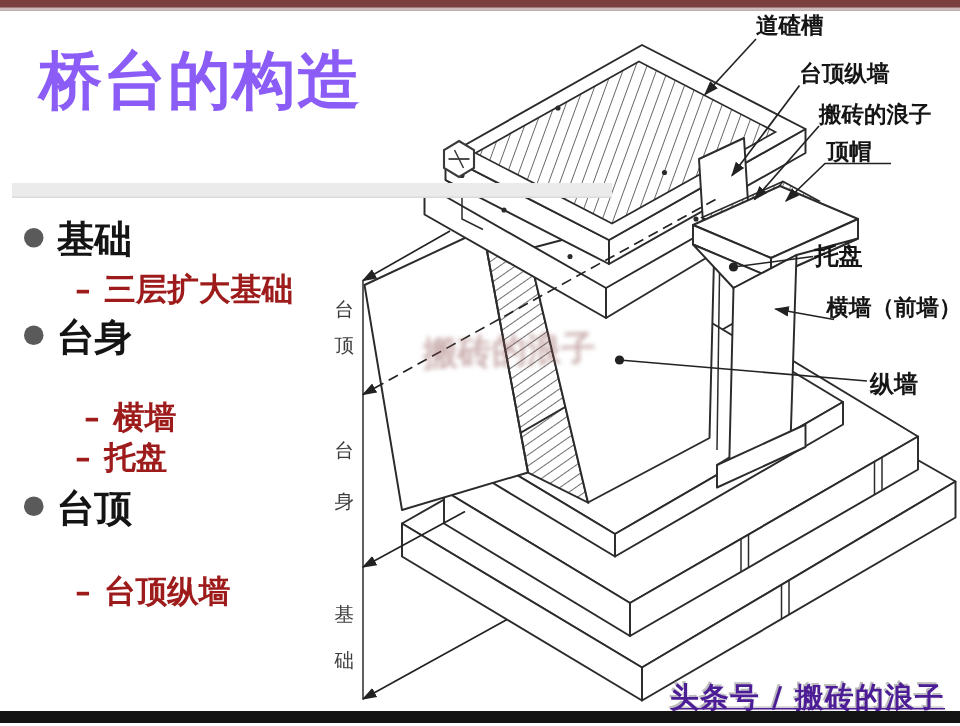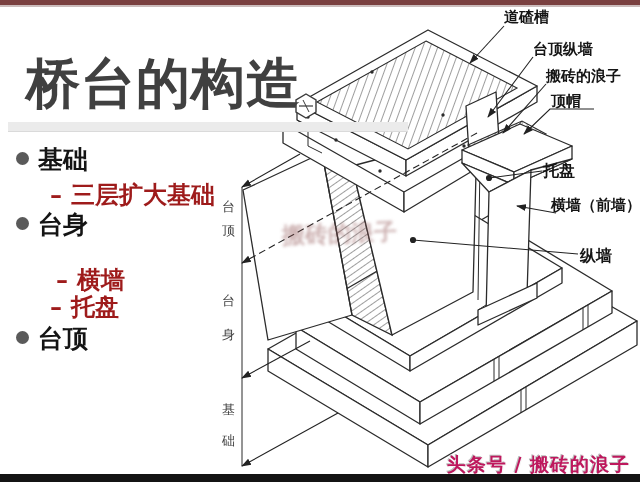--- a/index.html
+++ b/index.html
@@ -3,43 +3,44 @@
 <meta charset="utf-8">
 <style>
   html,body{margin:0;padding:0;background:#888;}
   .slide{
     position:relative;width:640px;height:484px;background:#ffffff;overflow:hidden;
     font-family:"DejaVu Sans","Liberation Sans",sans-serif;
   }
   .top-bar{position:absolute;left:0;top:0;width:640px;height:5px;background:#7a4040;border-bottom:2px solid #cbbcbc;}
   .bottom-bar{position:absolute;left:0;top:474px;width:640px;height:8px;background:#141414;}
   .title{
-    position:absolute;left:26px;top:56px;width:300px;
-    font-size:54px;font-weight:bold;letter-spacing:1px;color:#404040;
+    position:absolute;left:26px;top:32px;width:300px;
+    font-size:42px;font-weight:bold;letter-spacing:1px;color:#8b5cf6;
     font-family:"DejaVu Sans","Liberation Sans",sans-serif;white-space:nowrap;line-height:1.05;
   }
   .title-divider{position:absolute;left:8px;top:122px;width:400px;height:9px;background:#ebebeb;border-bottom:1px solid #dadada;}
   .bullet{position:absolute;width:13px;height:13px;border-radius:50%;background:#5a5a5a;}
   .o1{position:absolute;font-family:"DejaVu Serif","Liberation Serif",serif;font-weight:bold;font-size:25px;color:#141414;white-space:nowrap;}
-  .o2{position:absolute;font-family:"DejaVu Serif","Liberation Serif",serif;font-weight:bold;font-size:24px;color:#9e1b1b;white-space:nowrap;}
+  .o2{position:absolute;font-family:"DejaVu Serif","Liberation Serif",serif;font-weight:bold;font-size:21px;color:#9e1b1b;white-space:nowrap;}
   .o2 .dash{margin-right:9px;color:#9e1b1b;}
   .plabel{position:absolute;font-family:"DejaVu Serif","Liberation Serif",serif;font-weight:bold;font-size:15px;color:#151515;white-space:nowrap;}
   .dimlabel{
     position:absolute;writing-mode:vertical-rl;text-orientation:upright;
     font-family:"DejaVu Serif","Liberation Serif",serif;font-size:13px;color:#3c3c3c;white-space:nowrap;
   }
   .center-mark{
     position:absolute;left:282px;top:218px;width:130px;
     font-size:23px;font-weight:bold;color:rgba(145,85,85,.45);
     filter:blur(1.5px);transform:rotate(-2deg);white-space:nowrap;
   }
   .footer-mark{
     position:absolute;right:10px;top:452px;font-size:19px;font-weight:bold;
-    color:#be185d;letter-spacing:1px;white-space:nowrap;
+    color:#4c1d95;letter-spacing:1px;white-space:nowrap;
     text-shadow:1px 1px 0 #f6f6f6,-1px -1px 0 #bdbdbd;
+    text-decoration:underline;
   }
   svg.diagram{position:absolute;left:0;top:0;}
   .lw{fill:#ffffff;stroke:#2b2b2b;stroke-width:1.3;stroke-linejoin:round;}
   .thin{fill:none;stroke:#2b2b2b;stroke-width:1;}
   .leader{fill:none;stroke:#222;stroke-width:1.1;}
 </style>
 </head>
 <body>
 
 <div class="slide">
@@ -173,20 +174,21 @@
   <div class="o1" style="left:38px;top:143px;">基础</div>
   <div class="o2" style="left:50px;top:179px;"><span class="dash">–</span><span>三层扩大基础</span></div>
 
   <span class="bullet" style="left:16px;top:217px;"></span>
   <div class="o1" style="left:38px;top:208px;">台身</div>
   <div class="o2" style="left:56px;top:264px;"><span class="dash">–</span><span>横墙</span></div>
   <div class="o2" style="left:50px;top:291px;"><span class="dash">–</span><span>托盘</span></div>
 
   <span class="bullet" style="left:16px;top:331px;"></span>
   <div class="o1" style="left:38px;top:322px;">台顶</div>
+  <div class="o2" style="left:50px;top:380px;"><span class="dash">–</span><span>台顶纵墙</span></div>
 
   <div class="plabel" style="left:504px;top:8px;">道碴槽</div>
   <div class="plabel" style="left:533px;top:40px;">台顶纵墙</div>
   <div class="plabel" style="left:546px;top:67px;">搬砖的浪子</div>
   <div class="plabel" style="left:551px;top:92px;">顶帽</div>
   <div class="plabel" style="left:543px;top:161px;font-size:16px;">托盘</div>
   <div class="plabel" style="left:551px;top:196px;text-align:right;">横墙（前墙）</div>
   <div class="plabel" style="left:580px;top:246px;font-size:16px;">纵墙</div>
 
   <div class="dimlabel" style="left:219px;top:189px;letter-spacing:26px;">台顶</div>

